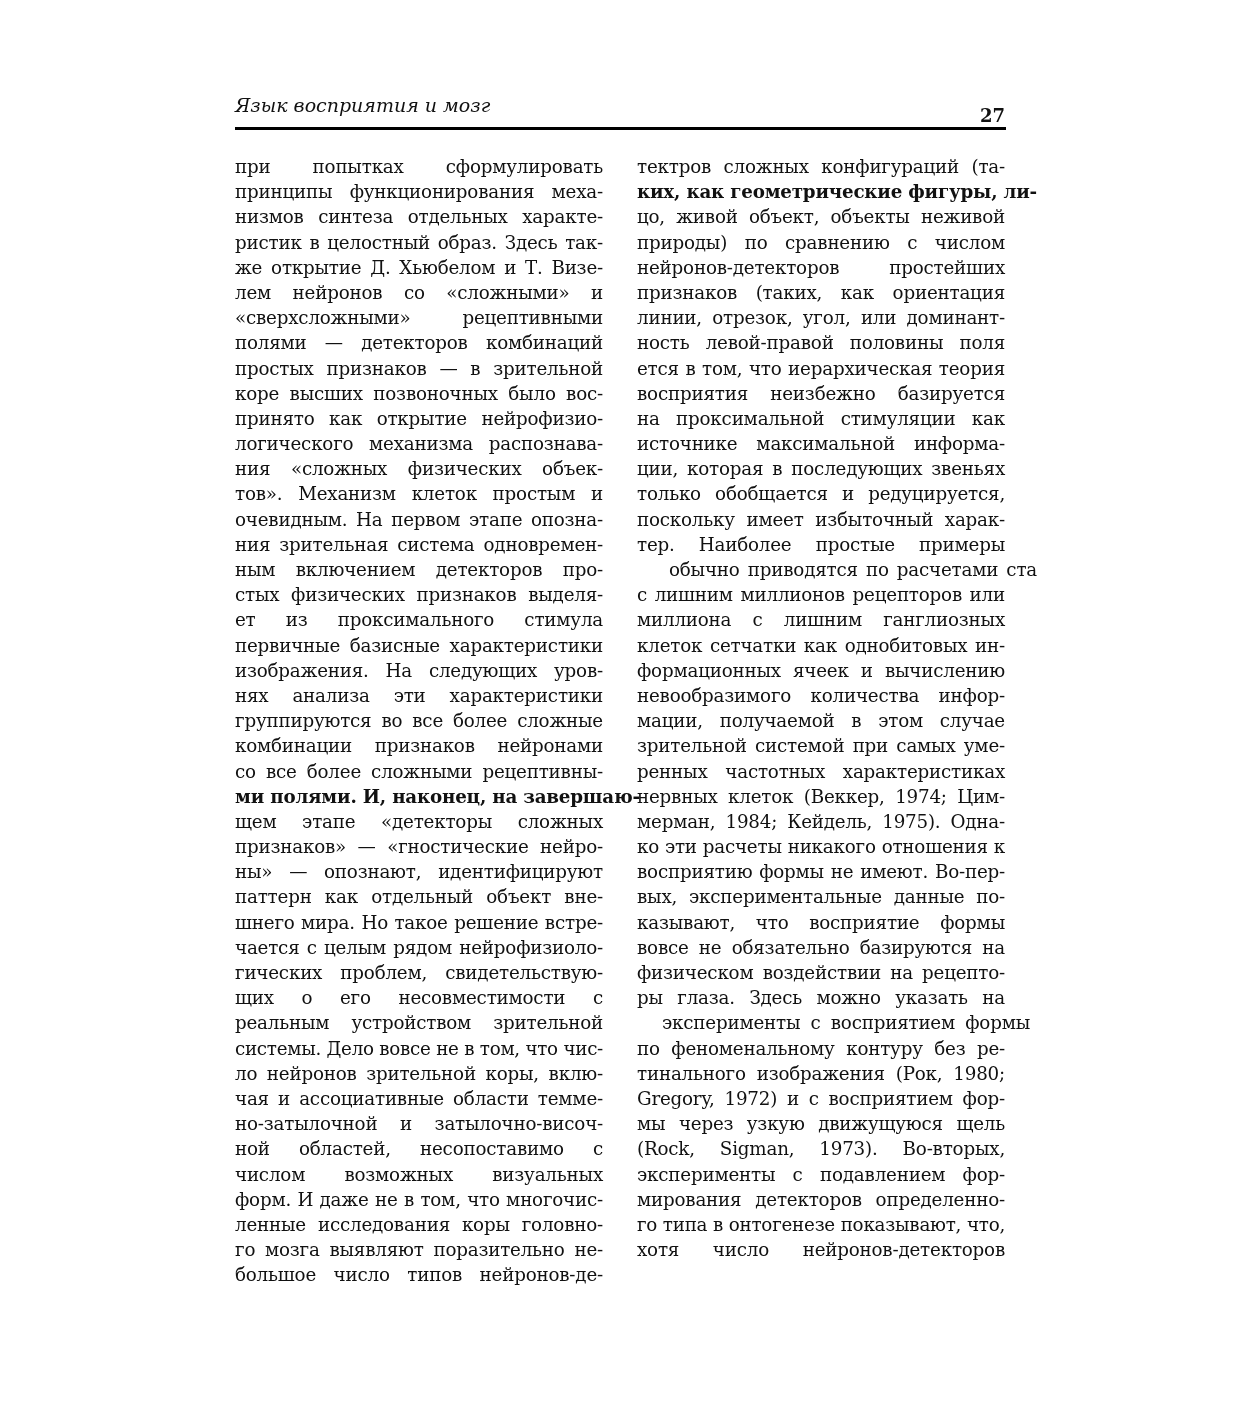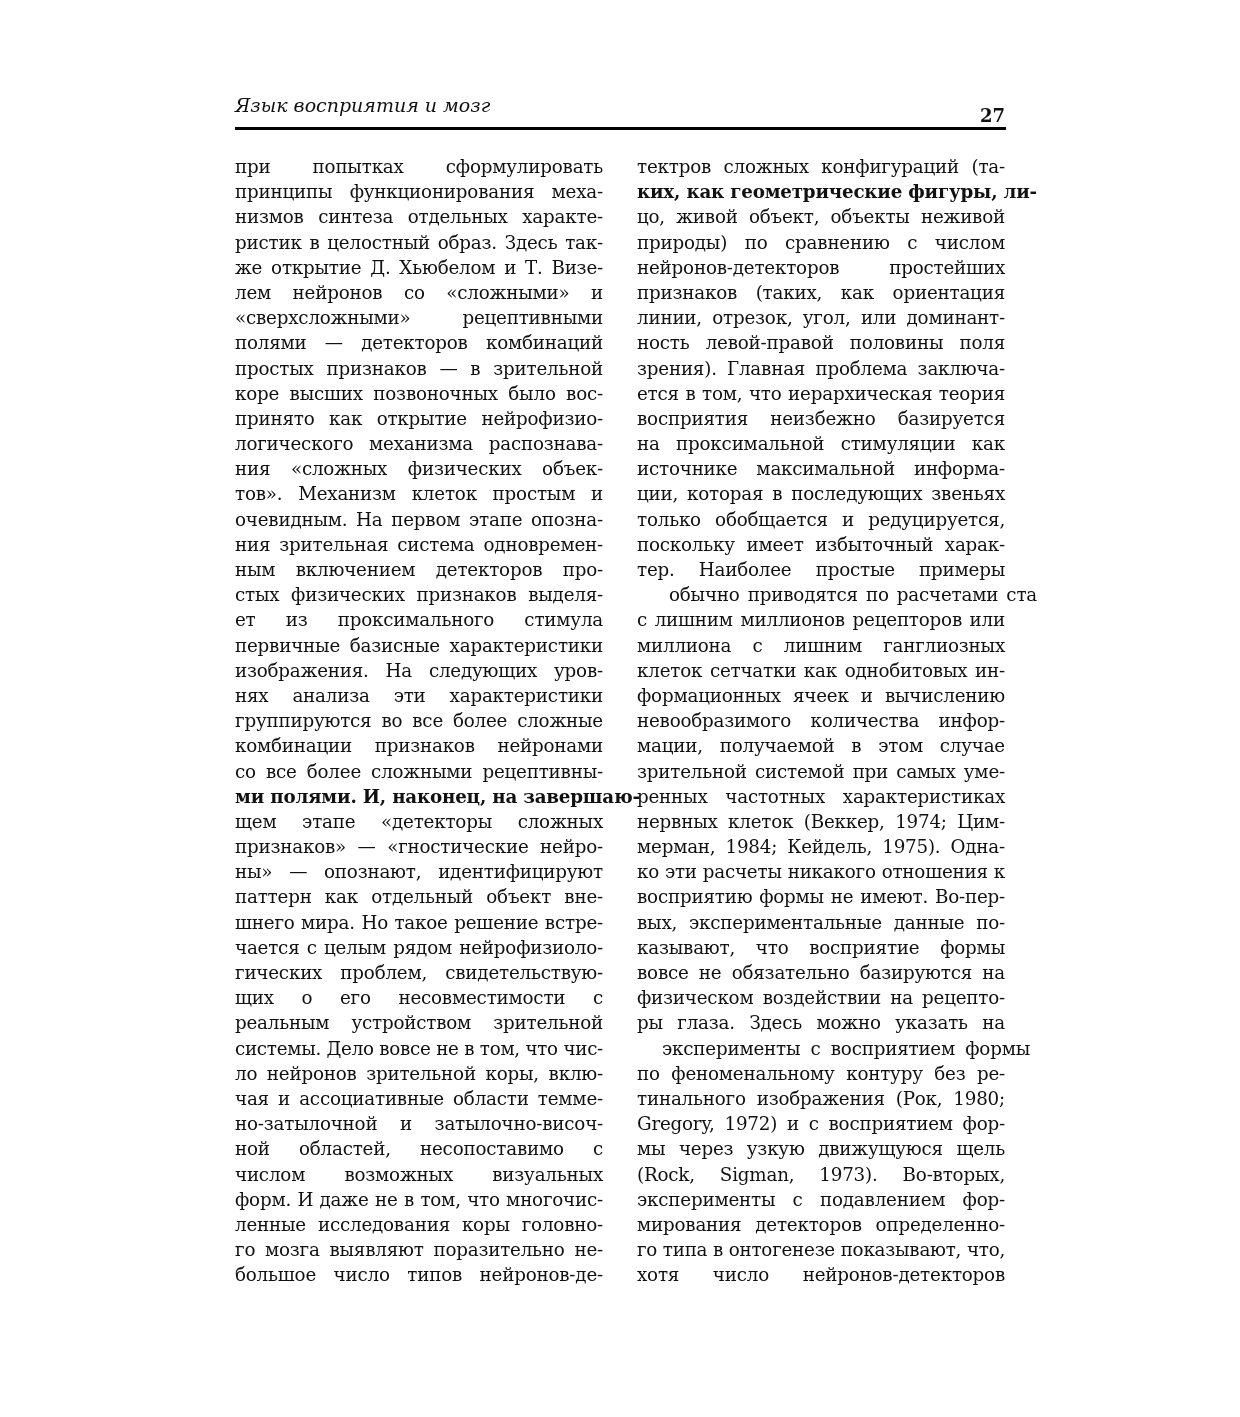--- a/index.html
+++ b/index.html
@@ -82,21 +82,20 @@
   </div>
 <div class="column col-right" id="col-right">
     <span class="line" style="display: block; text-align: justify; text-align-last: justify; width: 368px;">тектров сложных конфигураций (та-</span>
     <span class="line" style="display: block; text-align: justify; text-align-last: justify; width: 368px; font-weight: bold;">ких, как геометрические фигуры, ли-</span>
     <span class="line" style="display: block; text-align: justify; text-align-last: justify; width: 368px;">цо, живой объект, объекты неживой</span>
     <span class="line" style="display: block; text-align: justify; text-align-last: justify; width: 368px;">природы) по сравнению с числом</span>
     <span class="line" style="display: block; text-align: justify; text-align-last: justify; width: 368px;">нейронов-детекторов простейших</span>
     <span class="line" style="display: block; text-align: justify; text-align-last: justify; width: 368px;">признаков (таких, как ориентация</span>
     <span class="line" style="display: block; text-align: justify; text-align-last: justify; width: 368px;">линии, отрезок, угол, или доминант-</span>
     <span class="line" style="display: block; text-align: justify; text-align-last: justify; width: 368px;">ность левой-правой половины поля</span>
-    <span class="line" style="display: block; text-align: justify; text-align-last: justify; width: 368px;">зрения). Главная проблема заключа-</span>
     <span class="line" style="display: block; text-align: justify; text-align-last: justify; width: 368px;">ется в том, что иерархическая теория</span>
     <span class="line" style="display: block; text-align: justify; text-align-last: justify; width: 368px;">восприятия неизбежно базируется</span>
     <span class="line" style="display: block; text-align: justify; text-align-last: justify; width: 368px;">на проксимальной стимуляции как</span>
     <span class="line" style="display: block; text-align: justify; text-align-last: justify; width: 368px;">источнике максимальной информа-</span>
     <span class="line" style="display: block; text-align: justify; text-align-last: justify; width: 368px;">ции, которая в последующих звеньях</span>
     <span class="line" style="display: block; text-align: justify; text-align-last: justify; width: 368px;">только обобщается и редуцируется,</span>
     <span class="line" style="display: block; text-align: justify; text-align-last: justify; width: 368px;">поскольку имеет избыточный харак-</span>
     <span class="line" style="display: block; text-align: justify; text-align-last: justify; width: 368px;">тер. Наиболее простые примеры</span>
     <span class="line" style="display: block; text-align: justify; text-align-last: justify; width: 368px; margin-left: 32px;">обычно приводятся по расчетами ста</span>
     <span class="line" style="display: block; text-align: justify; text-align-last: justify; width: 368px;">с лишним миллионов рецепторов или</span>

